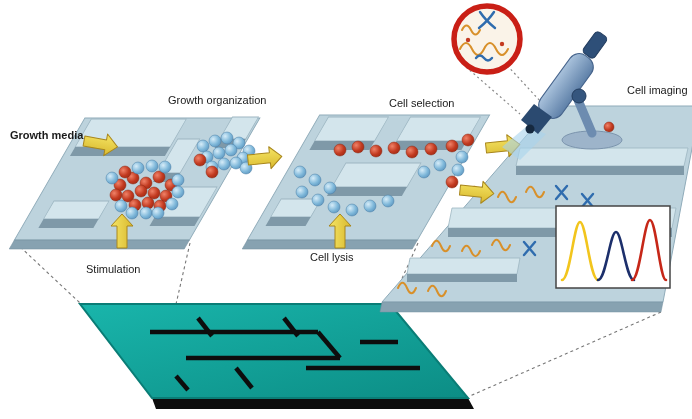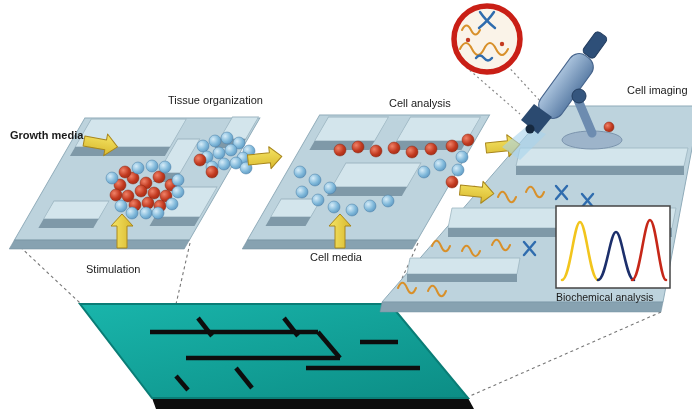--- a/index.html
+++ b/index.html
@@ -242,19 +242,18 @@
 
   <g>
     <rect x="556" y="206" width="114" height="82" fill="#ffffff" stroke="#444" stroke-width="1.5"></rect>
     <path class="peak" d="M562,280 C570,280 574,222 580,222 C586,222 590,280 598,280" stroke="#f2c51d"></path>
     <path class="peak" d="M598,280 C606,280 610,232 616,232 C622,232 626,280 634,280" stroke="#1c2f6b"></path>
     <path class="peak" d="M632,280 C640,280 644,220 650,220 C656,220 660,280 666,280" stroke="#c62718"></path>
   </g>
 </svg>
 
   <div class="label" style="left:10px;top:129px;font-weight:bold;">Growth media</div>
-  <div class="label" style="left:168px;top:94px;">Tissue organization</div>
+  <div class="label" style="left:168px;top:94px;">Growth organization</div>
   <div class="label" style="left:86px;top:263px;">Stimulation</div>
-  <div class="label" style="left:389px;top:97px;">Cell analysis</div>
-  <div class="label" style="left:310px;top:251px;">Cell media</div>
+  <div class="label" style="left:389px;top:97px;">Cell selection</div>
+  <div class="label" style="left:310px;top:251px;">Cell lysis</div>
   <div class="label" style="left:611px;top:84px;margin-left:16px;">Cell imaging</div>
-  <div class="label small" style="left:556px;top:291px;">Biochemical analysis</div>
 </div>
 
 </body></html>

